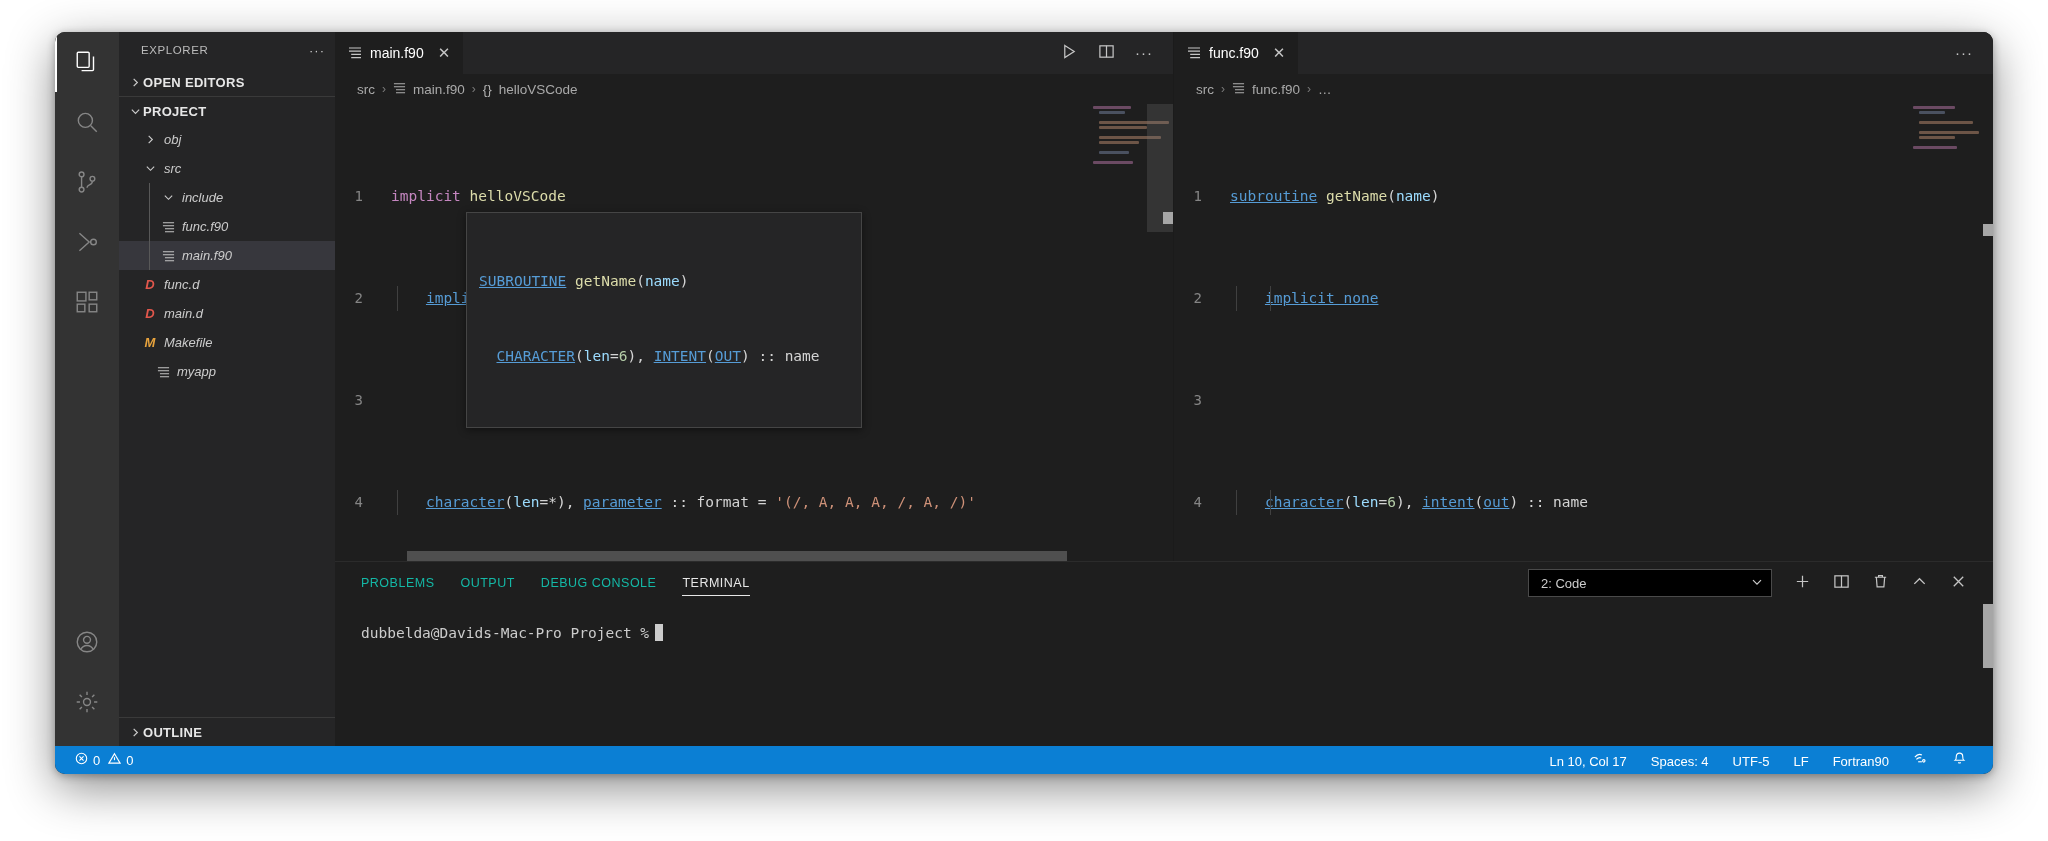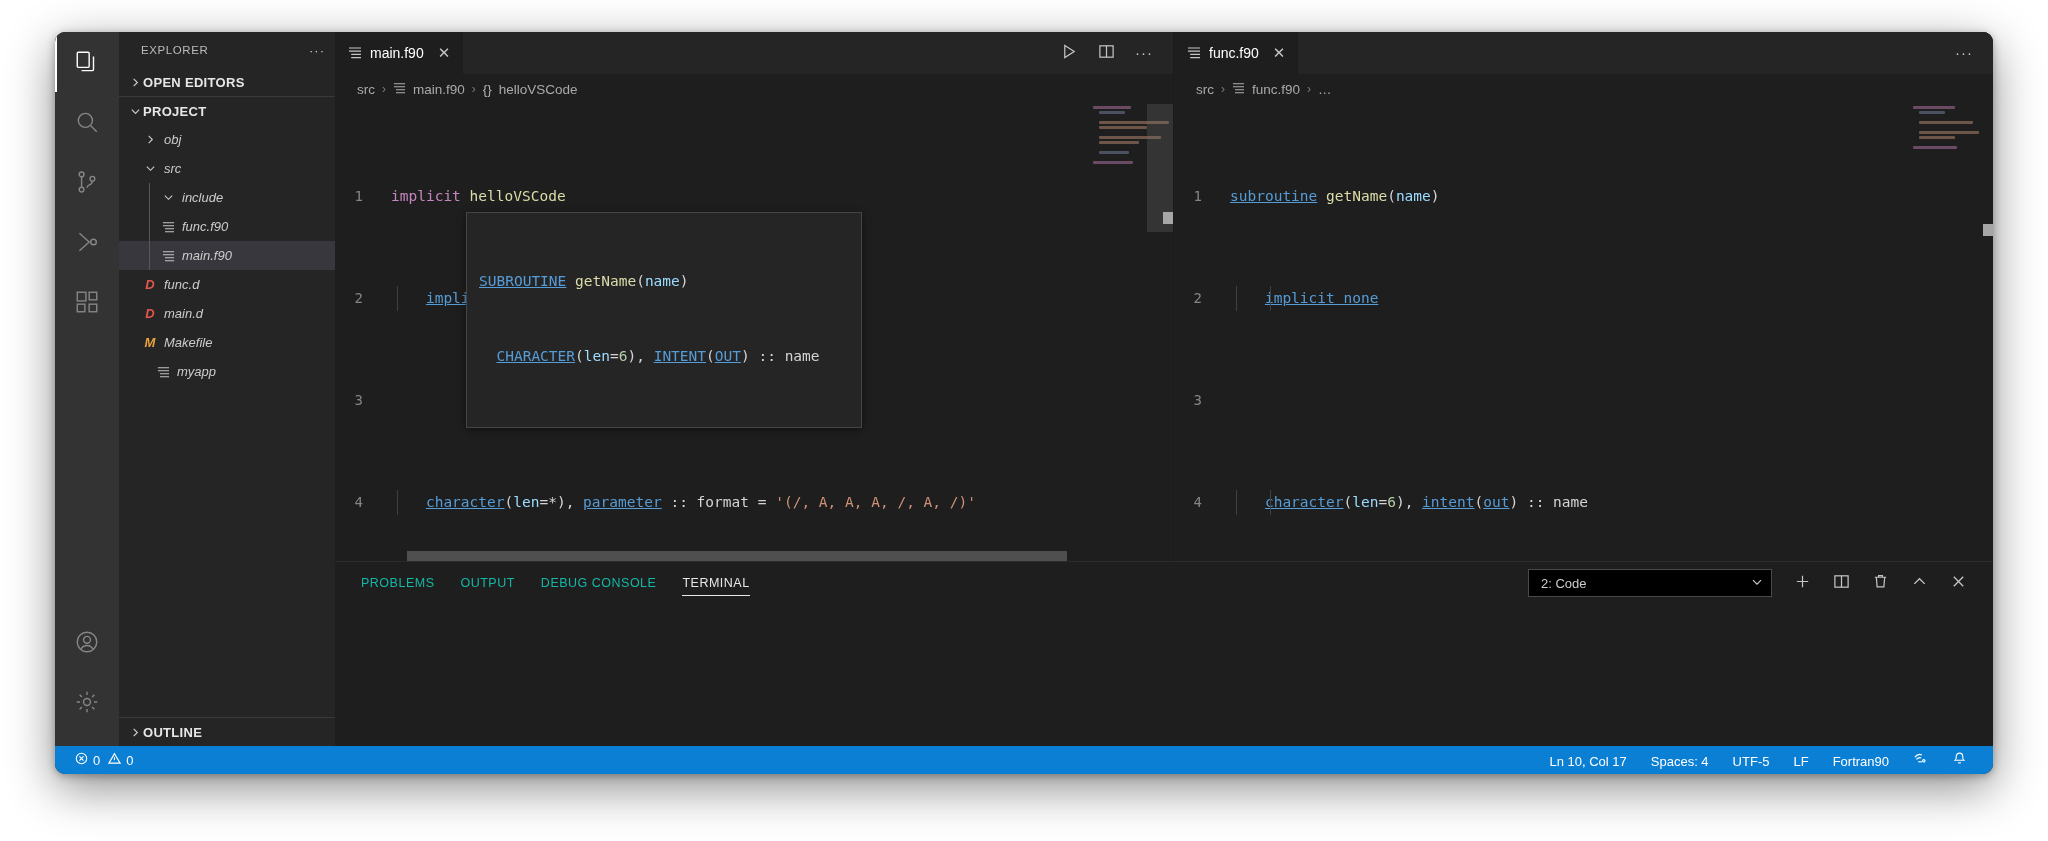--- a/index.html
+++ b/index.html
@@ -761,20 +761,27 @@
                   </svg>
               </span>
               <span>
                 <svg width="17" height="17" viewBox="0 0 18 18" fill="none" stroke="currentColor" stroke-width="1.4">
                     <path d="M4 4l10 10M14 4L4 14"></path>
                   </svg>
               </span>
             </div>
           </div>
 
+          <div class="panel-body">
+            <div class="term-line">
+              <span>dubbelda@Davids-Mac-Pro Project %</span>
+              <span class="cursor-block"></span>
+            </div>
+            <div class="vscroll" style="right:0; top:0; height:64px; background:#a6a6a6;"></div>
+          </div>
         </div>
       </div>
     </div>
 
     <div class="statusbar">
       <div class="sb-left">
         <span class="sb-item">
           <span>
             <svg width="13" height="13" viewBox="0 0 14 14" fill="none" stroke="#ffffff" stroke-width="1.2">
                 <circle cx="7" cy="7" r="5.6"></circle>

